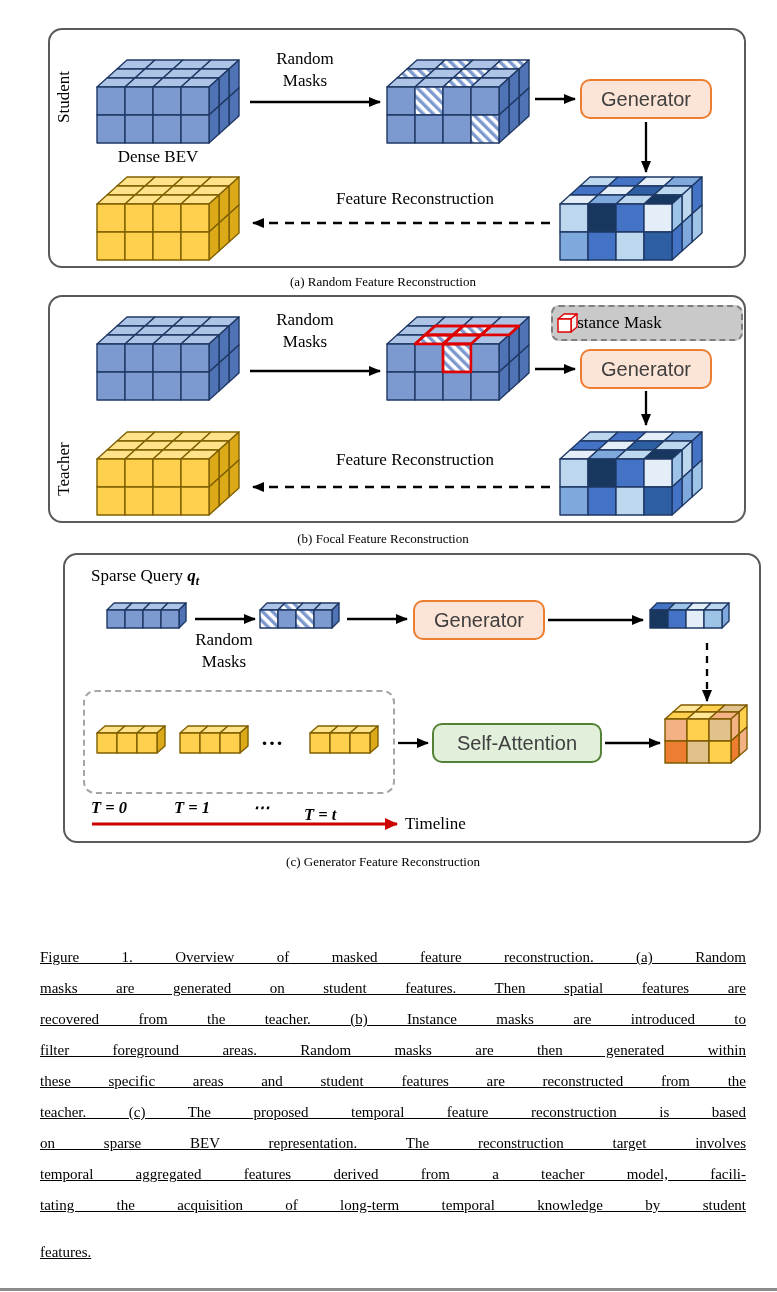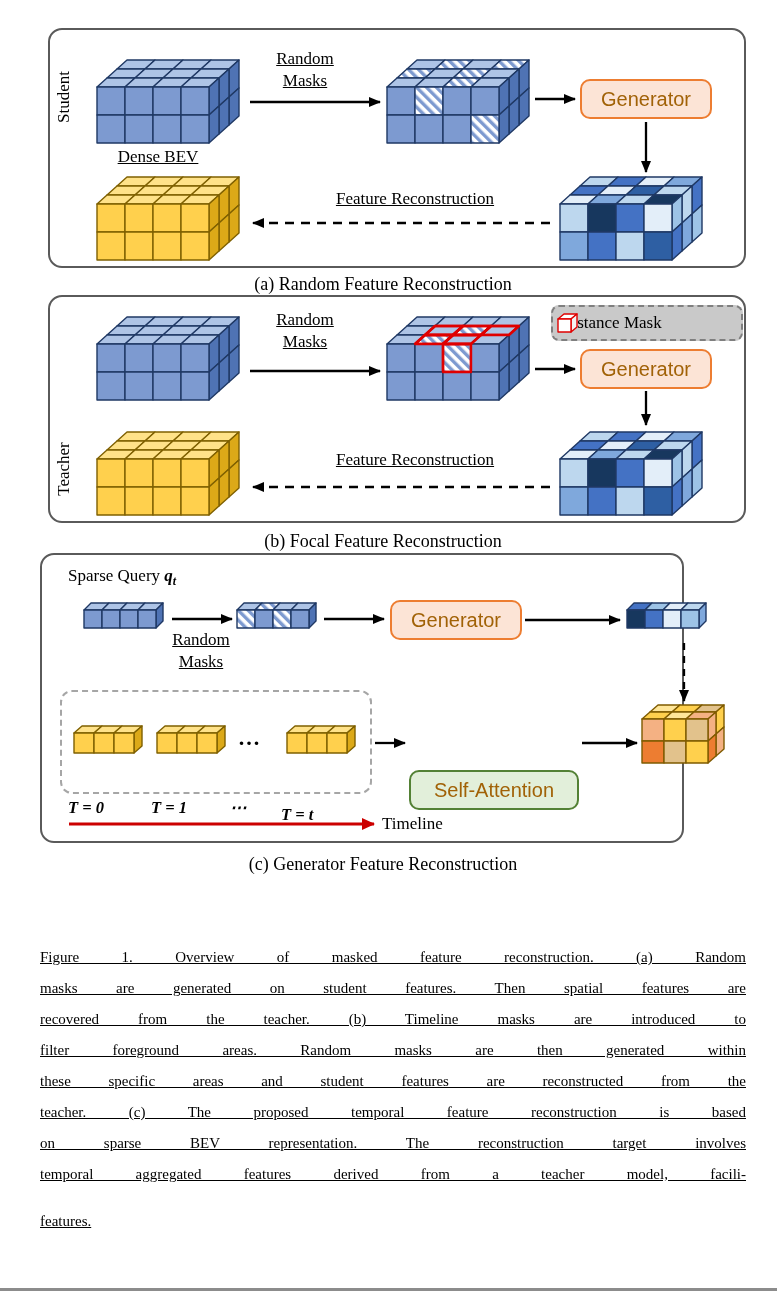--- a/index.html
+++ b/index.html
@@ -2,34 +2,34 @@
 <html><head>
 <meta charset="utf-8">
 <style>
   * { margin:0; padding:0; box-sizing:border-box; }
   html,body { background:#ffffff; }
   .page { position:relative; width:777px; height:1292px; background:#fff;
           font-family:"Liberation Serif", serif; color:#000; overflow:hidden; }
   .panel { position:absolute; border:2px solid #5a5a5a; border-radius:14px; background:#fff; }
   .panel svg { position:absolute; left:0; top:0; display:block; }
   .lbl { position:absolute; font-size:17px; line-height:22px; }
-  .center { text-align:center;text-decoration:underline; }
+  .center { text-align:center; }
   .vlabel { position:absolute; width:90px; height:20px; text-align:center; font-size:17px;
             transform:rotate(-90deg); }
   .gen-box { position:absolute; display:flex; align-items:center; justify-content:center;
              border-radius:10px; border:2.2px solid #ED7D31;
-             font-family:"Liberation Sans", sans-serif; font-size:20px; color:#a16207; }
+             font-family:"Liberation Sans", sans-serif; font-size:20px; color:#404040; }
   .legend { position:absolute; display:flex; align-items:center; gap:7px; padding:0 10px;
             border-radius:8px; border:2px dashed #7f7f7f; font-size:17px; }
   .dash-box { position:absolute; border:2px dashed #a6a6a6; border-radius:12px; }
   .tstep { position:absolute; font-weight:bold; font-style:italic; font-size:16.5px; text-align:left; }
   .dots { position:absolute; font-weight:bold; font-size:22px; letter-spacing:2px; text-align:center; }
   .qsym { font-weight:bold; font-style:italic; }
   .qsub { font-weight:bold; font-style:italic; font-size:12px; }
-  .panel-caption { position:absolute; left:0; width:766px; text-align:center; font-size:18px; }
+  .panel-caption { position:absolute; left:0; width:766px; text-align:center; font-size:13px; }
   .fig-caption { position:absolute; left:40px; width:706px; font-size:15px; line-height:31px;text-decoration:underline; }
   .cap-line { text-align:justify; text-align-last:justify; }
   .cap-line.last { text-align:right; text-align-last:left;margin-top:16px; }
   .bottom-rule { position:absolute; left:0; top:1288px; width:777px; height:3px; background:#8c8c8c; }
 </style>
 </head>
 <body>
 
 <div class="page">
 
@@ -307,21 +307,21 @@
           <polygon points="18,12 24,7 24,20 18,25" fill="#f3f3f3" stroke="#E00000" stroke-width="1.4" stroke-linejoin="round"></polygon>
           <polygon points="5,12 18,12 18,25 5,25" fill="#ffffff" stroke="#E00000" stroke-width="1.4" stroke-linejoin="round"></polygon>
         </svg>
       <span>Instance Mask</span>
     </div>
     <div class="gen-box gen-orange" style="left: 530px; top: 52px; width: 132px; height: 40px; background: rgb(252, 228, 214); border-color: rgb(237, 125, 49);">Generator</div>
     <div class="lbl center" style="left:255px; top:152px; width:220px;">Feature Reconstruction</div>
   </div>
   <div class="panel-caption" style="top:531px;">(b) Focal Feature Reconstruction</div>
 
-  <div class="panel" style="left:40px; top:553px; width:644px; height:290px;">
+  <div class="panel" style="left:63px; top:553px; width:698px; height:290px;">
     <svg id="svg-c" width="694" height="286" viewBox="0 0 694 286">
         <defs>
     <pattern id="st-c" width="7" height="7" patternUnits="userSpaceOnUse" patternTransform="rotate(-45)">
       <rect width="7" height="7" fill="#ffffff"></rect>
             <rect width="3.4" height="7" fill="#7D9AD0"></rect>
     </pattern>
     <marker id="ar-c" markerWidth="14" markerHeight="12" refX="11" refY="5" orient="auto" markerUnits="userSpaceOnUse">
       <polygon points="0,0 12,5 0,10" fill="#000000"></polygon>
     </marker>
     <marker id="arr-c" markerWidth="16" markerHeight="14" refX="12" refY="6" orient="auto" markerUnits="userSpaceOnUse">
@@ -404,35 +404,36 @@
       <span>Sparse Query</span>
       <span class="qsym">q</span><sub class="qsub">t</sub>
     </div>
     <div class="lbl center" style="left:104px; top:74px; width:110px;">
       <span>Random</span><br>
       <span>Masks</span>
     </div>
     <div class="gen-box gen-orange" style="left: 348px; top: 45px; width: 132px; height: 40px; background: rgb(252, 228, 214); border-color: rgb(237, 125, 49);">Generator</div>
     <div class="dash-box" style="left:18px; top:135px; width:312px; height:104px;"></div>
     <div class="dots" style="left:186px; top:170px; width:44px;">...</div>
-    <div class="gen-box gen-green" style="left: 367px; top: 168px; width: 170px; height: 40px; background: rgb(226, 239, 218); border-color: rgb(83, 129, 53); margin-top: 47px;">Self-Attention</div>
+    <div class="gen-box gen-green" style="left: 367px; top: 168px; width: 170px; height: 40px; background: rgb(226, 239, 218); border-color: rgb(83, 129, 53);">Self-Attention</div>
     <div class="tstep" style="left:26px; top:243px; width:80px;">T = 0</div>
     <div class="tstep" style="left:109px; top:243px; width:80px;">T = 1</div>
     <div class="tstep" style="left:188px; top:243px; width:40px;">⋯</div>
     <div class="tstep" style="left:239px; top:243px; width:80px;margin-top:7px;">T = t</div>
     <div class="lbl" style="left:340px; top:258px;">Timeline</div>
   </div>
   <div class="panel-caption" style="top:854px;">(c) Generator Feature Reconstruction</div>
 
   <div class="fig-caption" style="top:942px;">
     <div class="cap-line">Figure 1. Overview of masked feature reconstruction. (a) Random</div>
     <div class="cap-line">masks are generated on student features. Then spatial features are</div>
-    <div class="cap-line">recovered from the teacher. (b) Timeline masks are introduced to</div>
+    <div class="cap-line">recovered from the teacher. (b) Instance masks are introduced to</div>
     <div class="cap-line">filter foreground areas. Random masks are then generated within</div>
     <div class="cap-line">these specific areas and student features are reconstructed from the</div>
     <div class="cap-line">teacher. (c) The proposed temporal feature reconstruction is based</div>
     <div class="cap-line">on sparse BEV representation. The reconstruction target involves</div>
     <div class="cap-line">temporal aggregated features derived from a teacher model, facili-</div>
+    <div class="cap-line">tating the acquisition of long-term temporal knowledge by student</div>
     <div class="cap-line last">features.</div>
   </div>
 
   <div class="bottom-rule"></div>
 </div>
 
 </body></html>

